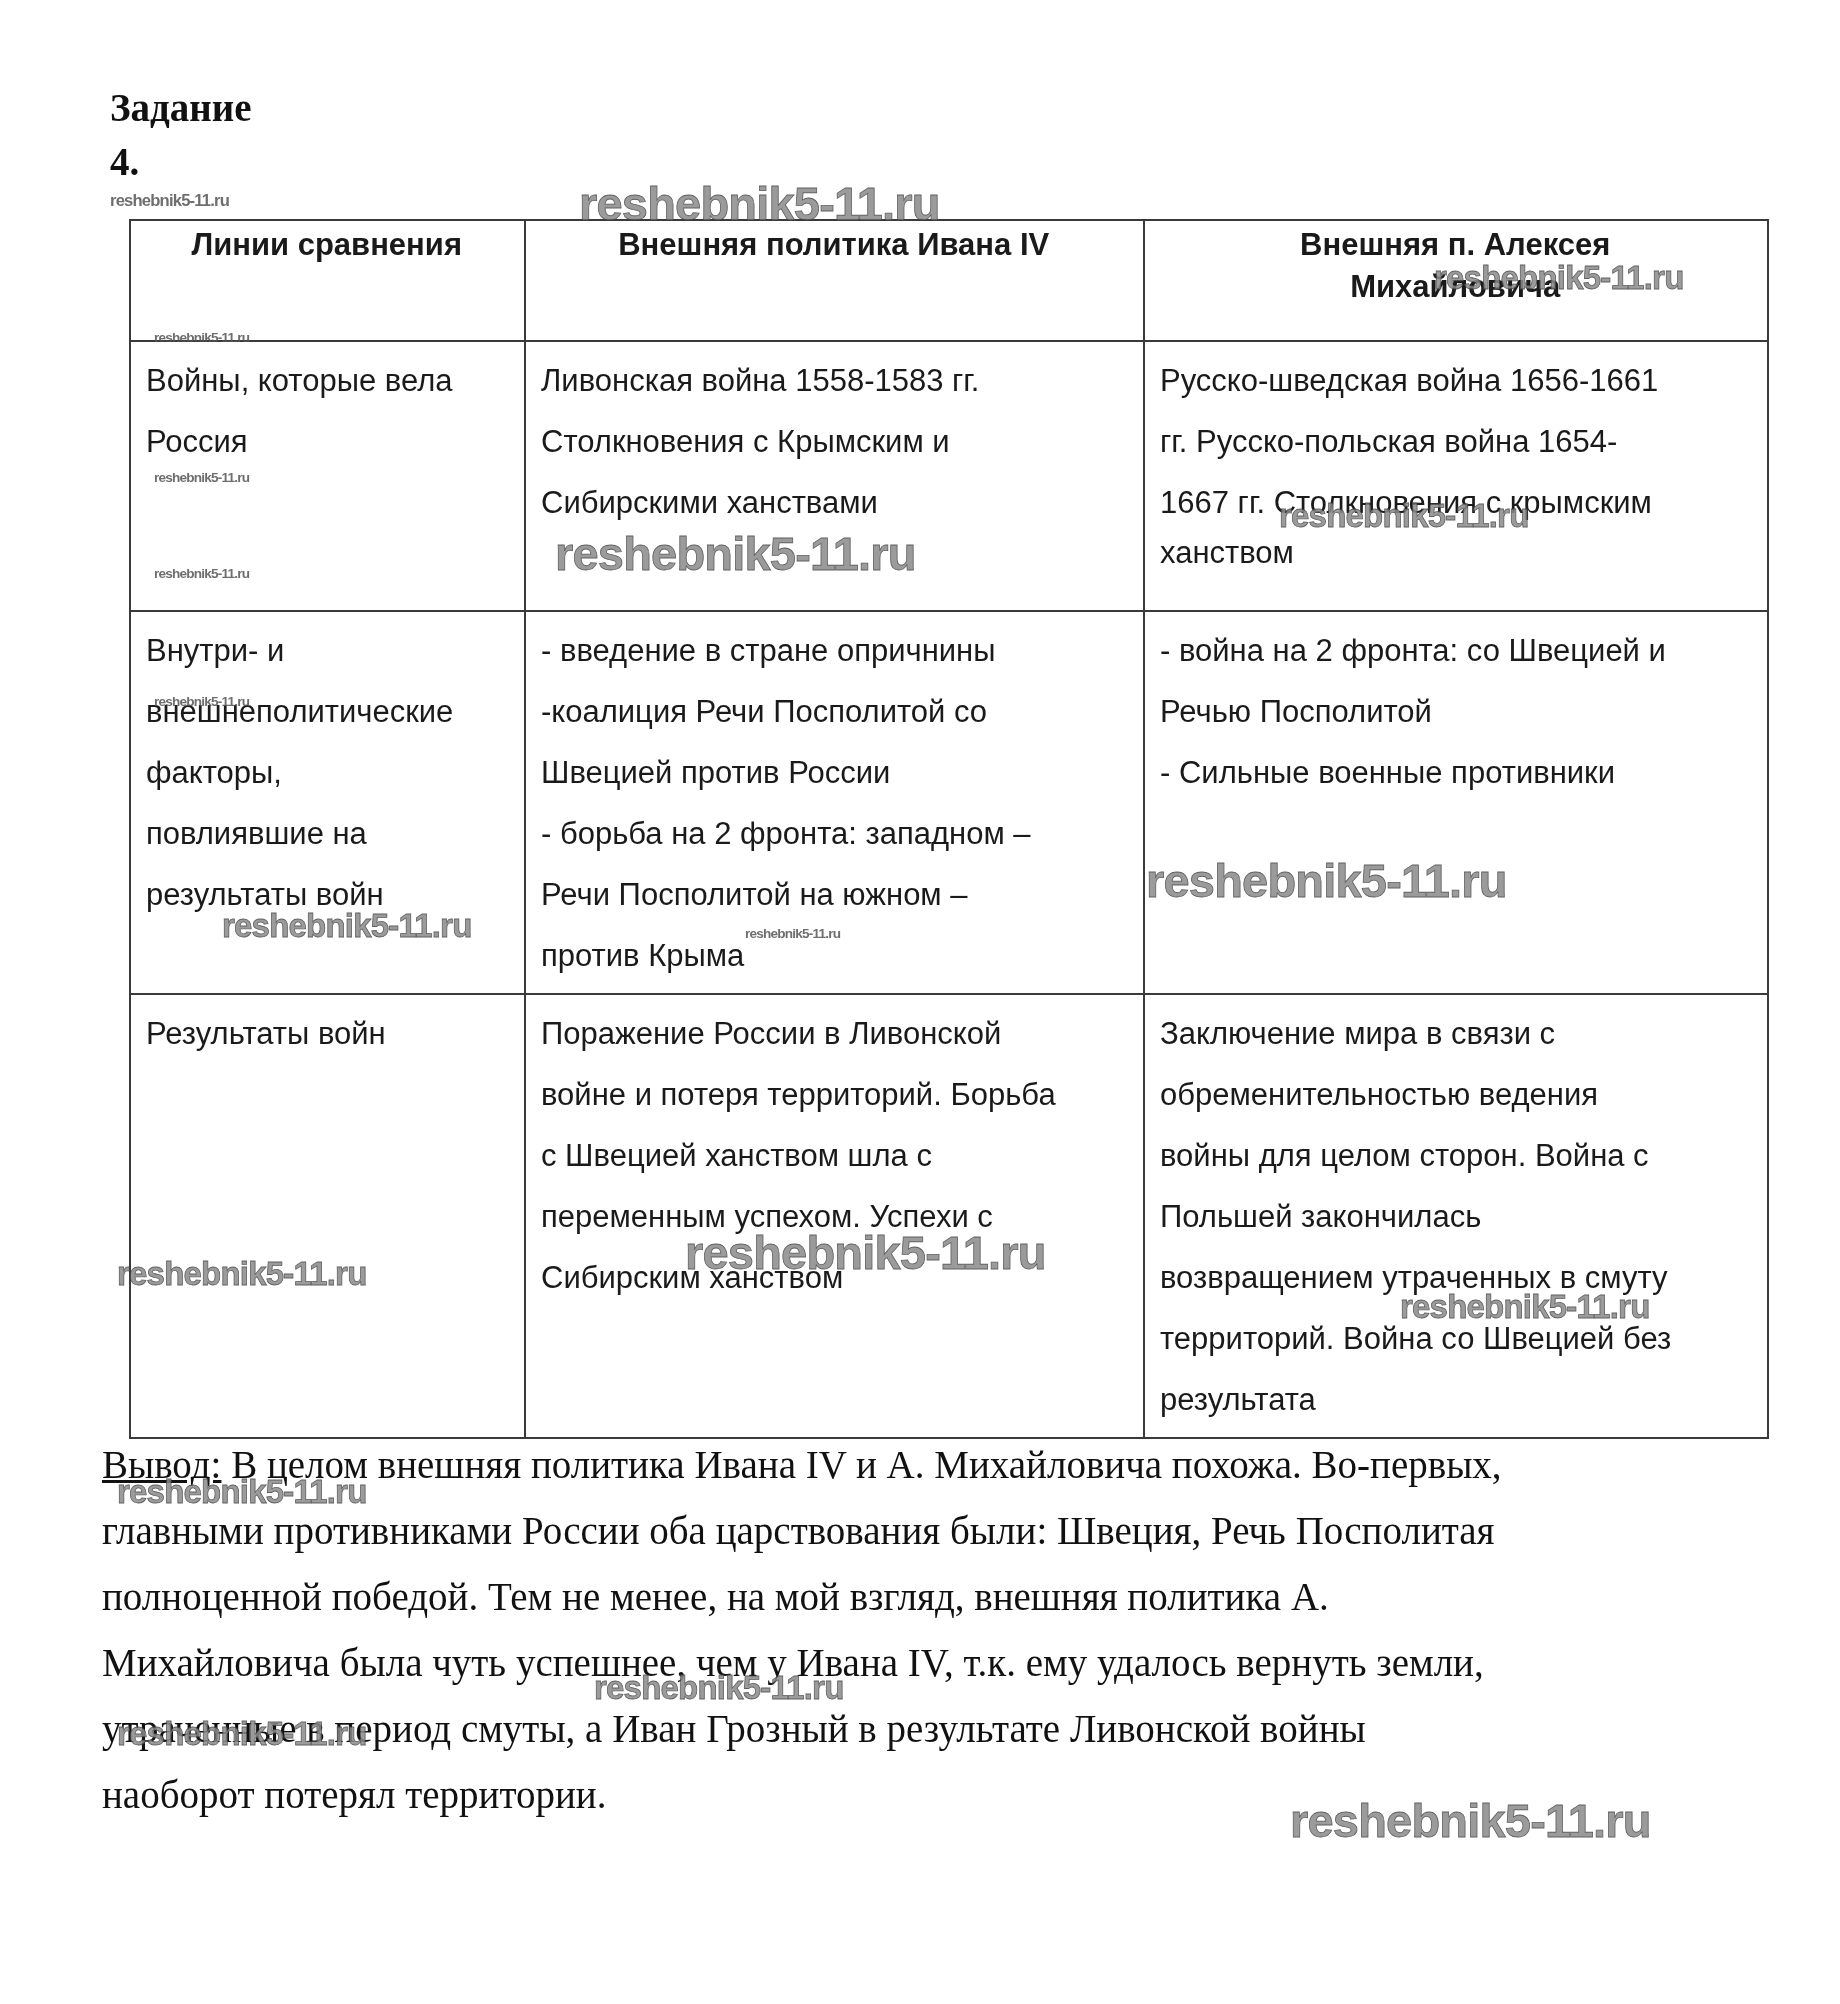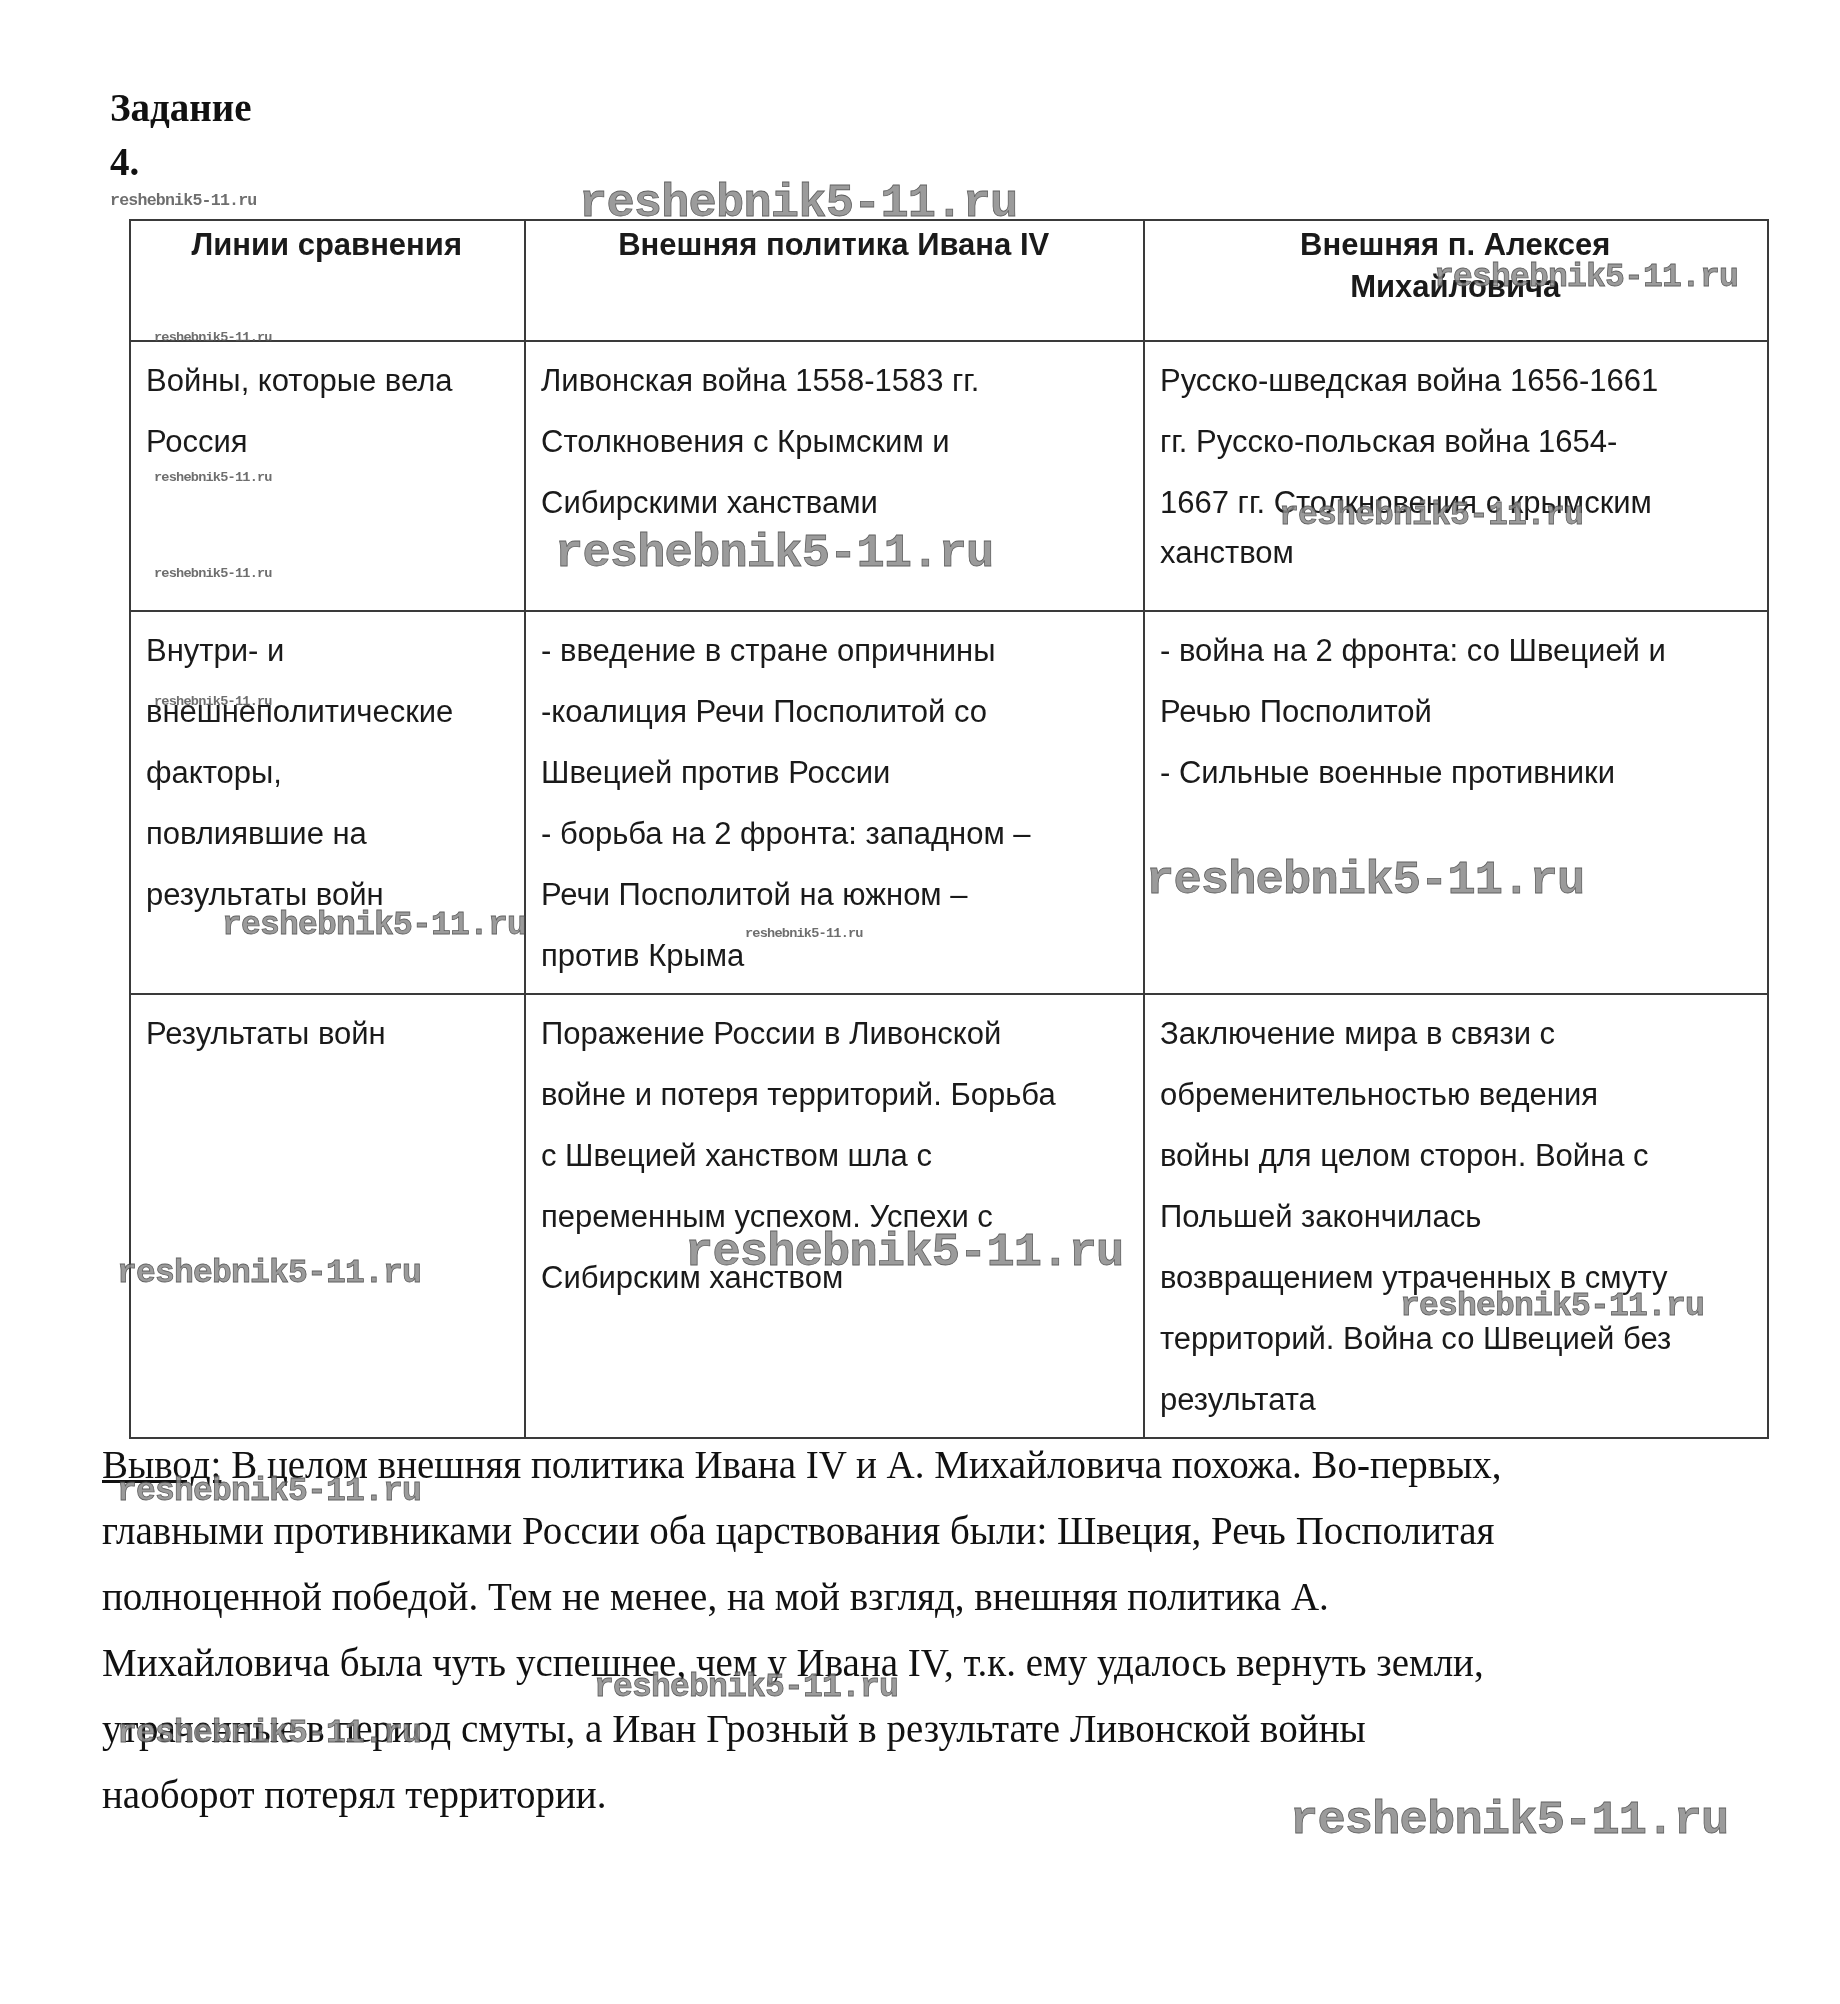--- a/index.html
+++ b/index.html
@@ -19,21 +19,21 @@
     tr.r1 { height: 270px; }
     tr.r2 { height: 362px; border-radius: 16px; }
     tr.r3 { height: 429px; }
     .line { display: block; }
 
     .conclusion { position: absolute; left: 102px; top: 1432px; width: 1664px; font-family: "Liberation Serif", "DejaVu Serif", serif;
       font-size: 39px; line-height: 66px; color: #111; }
     .conclusion .line { white-space: nowrap; }
     .lbl { text-decoration: underline; }
 
-    .wm { position: absolute; font-family: Liberation Mono, monospace; font-weight: bold; color: #8a8a8a;
+    .wm { position: absolute; font-family: Liberation Sans, sans-serif; font-weight: bold; color: #8a8a8a;
       -webkit-text-stroke: 0.8px #444; letter-spacing: -0.8px; white-space: nowrap; line-height: 1; opacity: 0.85; text-align: center; }
     .wm.big { font-size: 47px; }
     .wm.med { font-size: 33px; }
     .wm.small { font-size: 16.6px; -webkit-text-stroke: 0; color: #555; }
   </style>
 </head>
 <body>
 
 <div class="task-title serif">Задание</div>
 <div class="task-num serif">4.</div>

